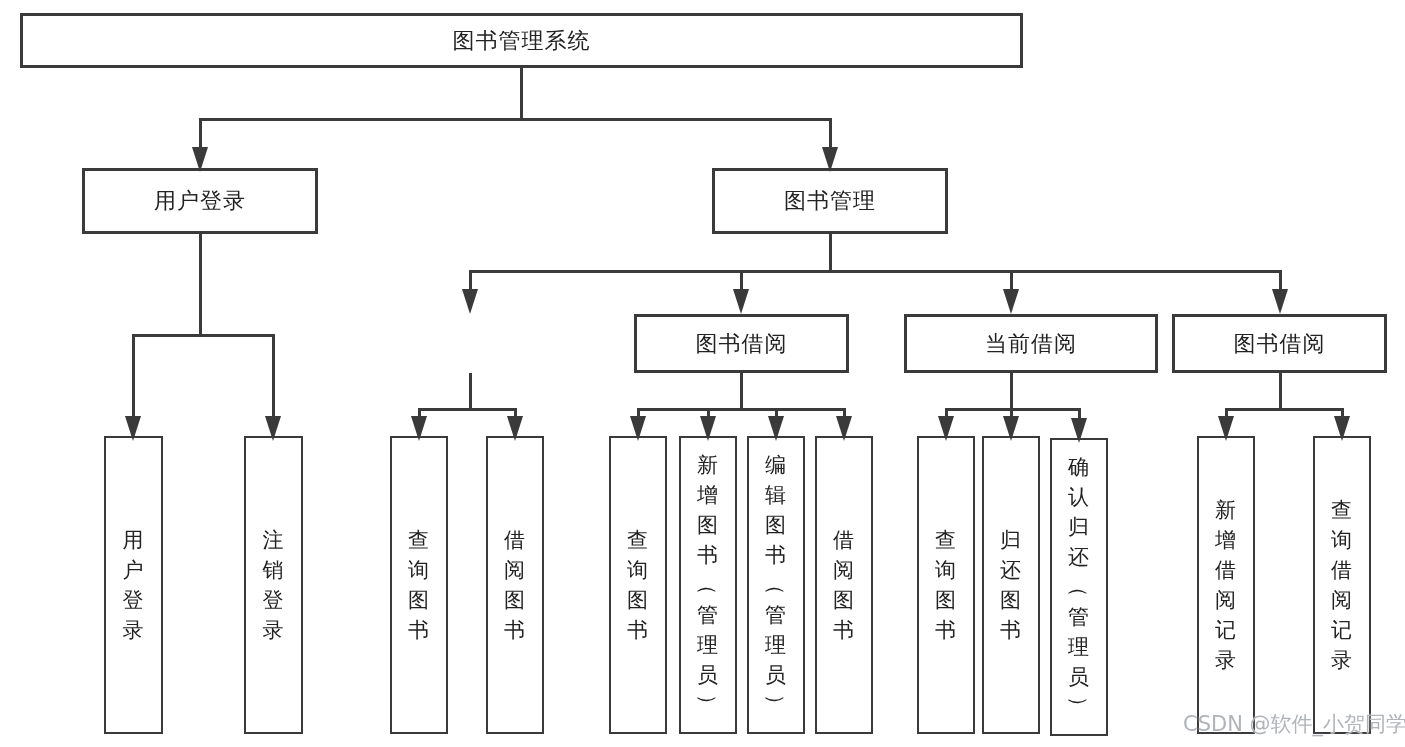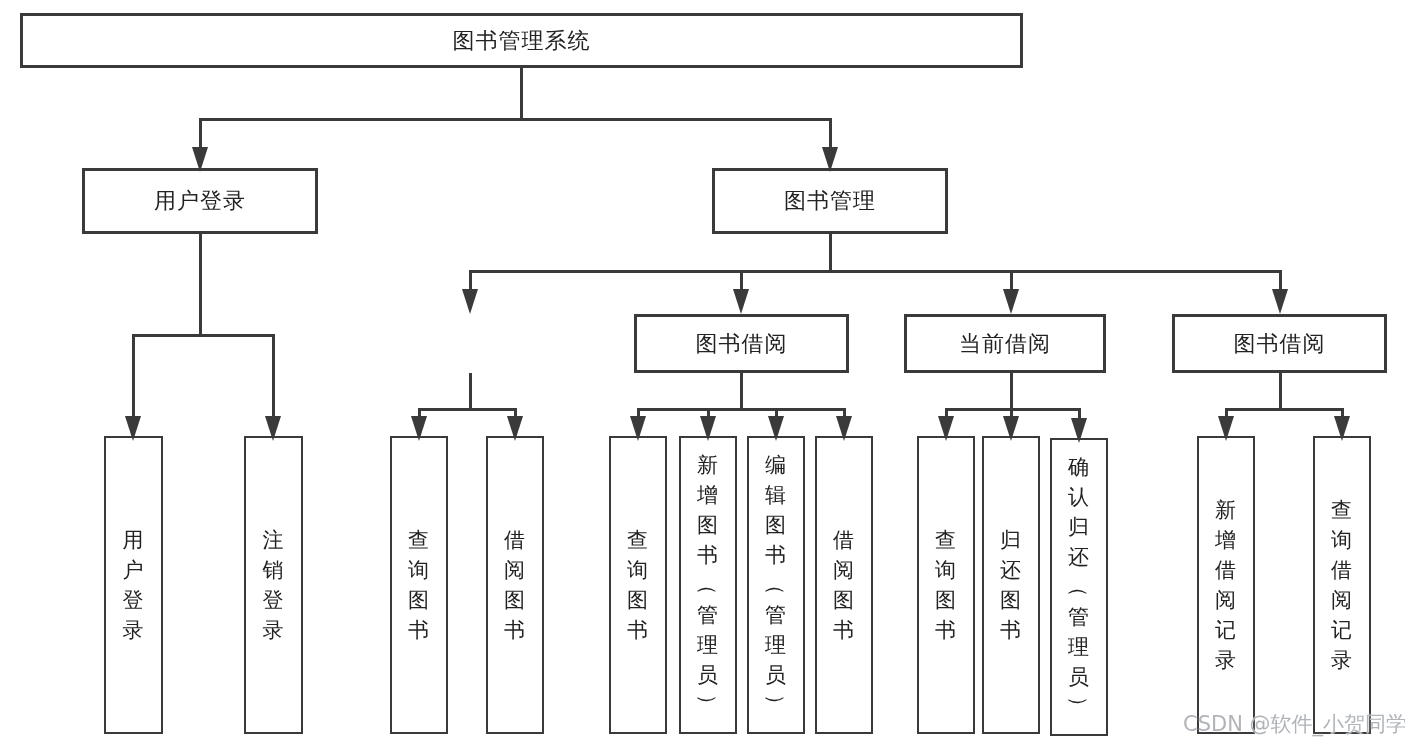--- a/index.html
+++ b/index.html
@@ -54,21 +54,21 @@
   <div class="box" style="left:82px;top:168px;width:236px;height:66px">
     <span>用户登录</span>
   </div>
   <div class="box" style="left:712px;top:168px;width:236px;height:66px">
     <span>图书管理</span>
   </div>
 
   <div class="box" style="left:634px;top:314px;width:215px;height:59px">
     <span>图书借阅</span>
   </div>
-  <div class="box" style="left:904px;top:314px;width:202px;height:59px">
+  <div class="box" style="left:904px;top:314px;width:254px;height:59px">
     <span>当前借阅</span>
   </div>
   <div class="box" style="left:1172px;top:314px;width:215px;height:59px">
     <span>图书借阅</span>
   </div>
 
   <div class="box leaf" style="left:104px;top:436px;width:59px;height:298px">
     <span class="vtext">
         <span class="vchar">用</span>
         <span class="vchar">户</span>

